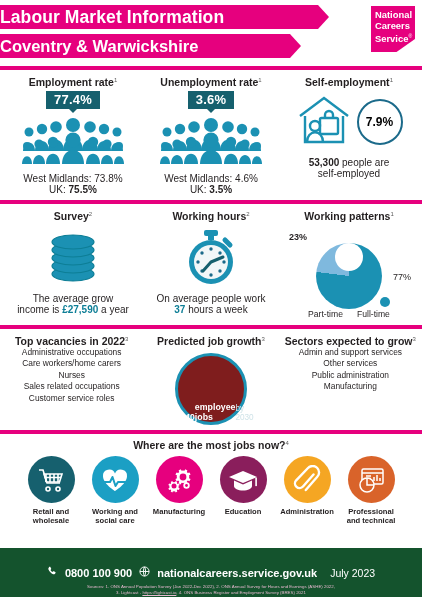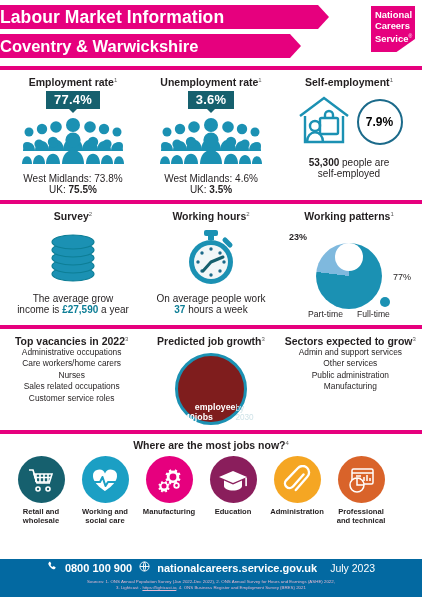--- a/index.html
+++ b/index.html
@@ -105,32 +105,32 @@
     display: flex; flex-direction: row; align-items: flex-end; justify-content: center;
     color: #fff; margin-top: 6px;
   }
   .growth-circle .l1 { font-size: 8.6px; font-weight: bold; }
   .growth-circle .l2 { font-size: 8.8px; font-weight: bold; }
   .growth-circle .l3 { font-size: 8.2px; color:#cfe3e8; }
 
   
   .sec4 { padding: 5px 3px 4px; }
   .jobs-title { font-size: 10.5px; font-weight: bold; text-align:center; margin-bottom: 5px; }
-  .jobs-row { display: flex; justify-content: flex-start; padding: 0 6px; }
+  .jobs-row { display: flex; justify-content: center; padding: 0 6px; }
   .job { display: flex; flex-direction: column; align-items: center; width: 64px; }
   .job-circle {
     width: 47px; height: 47px; border-radius: 50%;
     display: flex; align-items: center; justify-content: center;
   }
   .job-lbl { font-size: 7.6px; line-height: 9.4px; text-align: center; font-weight: bold; margin-top: 4px; }
 
   
   .footer {
-    position: absolute; left: 0; bottom: 0; width: 100%; height: 38px;
-    background: #0369a1; color: #fff; padding-top: 2px;
+    position: absolute; left: 0; bottom: 0; width: 100%; height: 49px;
+    background: #14532d; color: #fff; padding-top: 18px;
   }
   .foot-main { display:flex; align-items:center; justify-content:center; gap: 7px; font-size: 11px; font-weight: bold; }
   .foot-date { font-weight: normal; font-size: 10.5px; margin-left: 6px; }
   .sources { text-align:center; font-size: 4.4px; line-height: 6.4px; color:#e7b9d0; margin-top: 5px; padding: 0 26px; }
   .sources a { color:#e7b9d0; }
 </style>
 </head>
 <body>
 
 <div class="page">

